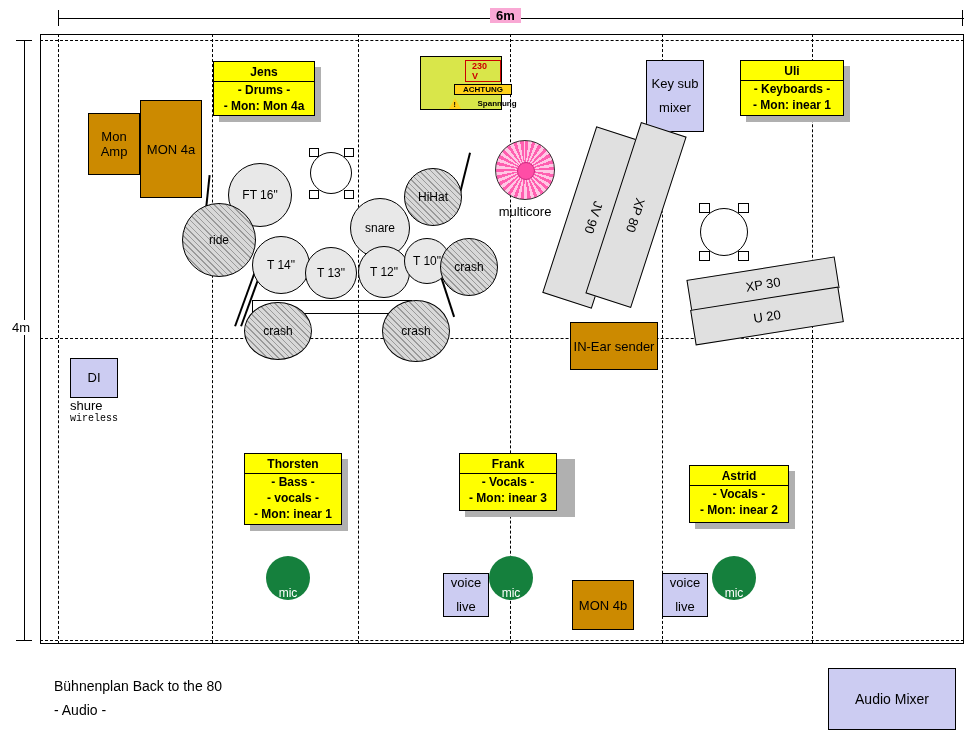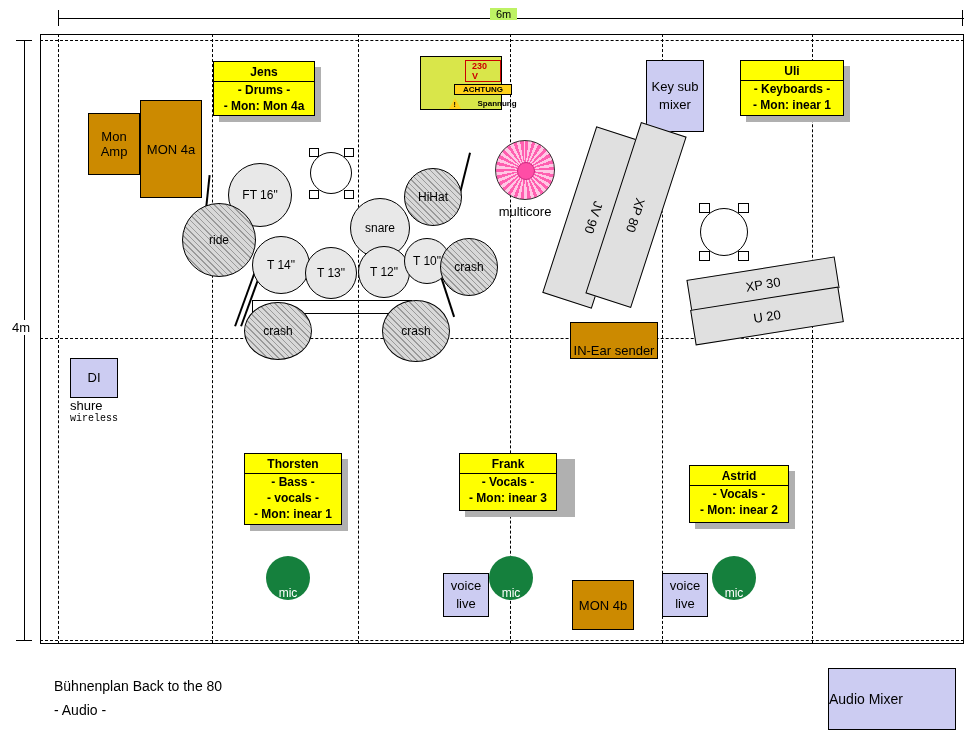--- a/index.html
+++ b/index.html
@@ -28,21 +28,21 @@
   .gridline-h{
     border-top:1px dashed #000;
     height:0;
   }
 
   
   .dim-line-h{
     left:58px;top:18px;width:906px;height:0;border-top:1px solid #000;
   }
   .dim-label{
-    position:absolute;background:#bef264;padding:0 6px;font-size:11px;
+    position:absolute;background:#f9a8d4;padding:0 6px;font-size:13px;font-weight:bold;
   }
   .dim-line-v{
     left:24px;top:40px;width:0;height:600px;border-left:1px solid #000;
   }
   .dim-label-v{
     position:absolute;left:12px;top:320px;font-size:13px;background:#fff;
   }
 
   
   .shadow{position:absolute;background:#b0b0b0;}
@@ -56,21 +56,21 @@
   }
   .yellowbox .ln{display:block;padding:0 2px;}
   .orangebox{
     background:#cc8a00;border:1px solid #000;text-align:center;
     font-size:13px;color:#000;display:flex;align-items:center;
     justify-content:center;flex-direction:column;line-height:15px;
   }
   .purplebox{
     background:#ccccf2;border:1px solid #000;text-align:center;
     font-size:13px;display:flex;align-items:center;justify-content:center;
-    flex-direction:column;line-height:18px;
+    flex-direction:column;line-height:24px;
   }
   .graybox{
     background:#e0e0e0;border:1px solid #000;
     display:flex;align-items:center;justify-content:center;
     font-size:13px;
   }
   .drum{
     border-radius:50%;border:1px solid #000;background:#e8e8e8;
     display:flex;align-items:center;justify-content:center;
     text-align:center;font-size:12px;line-height:13px;
@@ -127,21 +127,21 @@
   }
   .multicore:after{
     content:"";position:absolute;left:50%;top:50%;width:16px;height:16px;
     margin-left:-8px;margin-top:-8px;border-radius:50%;
     background:#ff4da6;border:1px solid #cc2a80;
   }
 
   .caption{position:absolute;font-size:14px;}
   .mixerbox{
     background:#ccccf2;border:1px solid #000;
-    display:flex;align-items:center;justify-content:flex-start;font-size:14px;
+    display:flex;align-items:center;justify-content:center;font-size:14px;
   }
 </style>
 </head>
 <body>
 
 <div id="stage">
 
   <div class="abs dim-line-h"></div>
   <div class="abs" style="left:58px;top:10px;width:1px;height:16px;background:#000;"></div>
   <div class="abs" style="left:962px;top:10px;width:1px;height:16px;background:#000;"></div>
@@ -261,21 +261,21 @@
   <div class="abs graybox rot" style="left:612px;top:125px;width:48px;height:180px;transform:rotate(18deg);">
     <span style="transform:rotate(90deg);white-space:nowrap;">XP 80</span>
   </div>
   <div class="abs graybox rot" style="left:688px;top:268px;width:150px;height:32px;transform:rotate(-9deg);">
     <span>XP 30</span>
   </div>
   <div class="abs graybox rot" style="left:692px;top:298px;width:150px;height:36px;transform:rotate(-9deg);">
     <span>U 20</span>
   </div>
 
-  <div class="abs orangebox" style="left:570px;top:322px;width:88px;height:37px;justify-content:flex-end;">
+  <div class="abs orangebox" style="left:570px;top:322px;width:88px;height:48px;">
     <span>IN-Ear sender</span>
   </div>
 
   <div class="abs purplebox" style="left:70px;top:358px;width:48px;height:40px;">
     <span>DI</span>
   </div>
   <div class="abs" style="left:70px;top:398px;width:56px;height:36px;">
     <div style="font-size:13px;">shure</div>
     <div style="font-size:10px;font-family:Liberation Mono, monospace;">wireless</div>
   </div>

